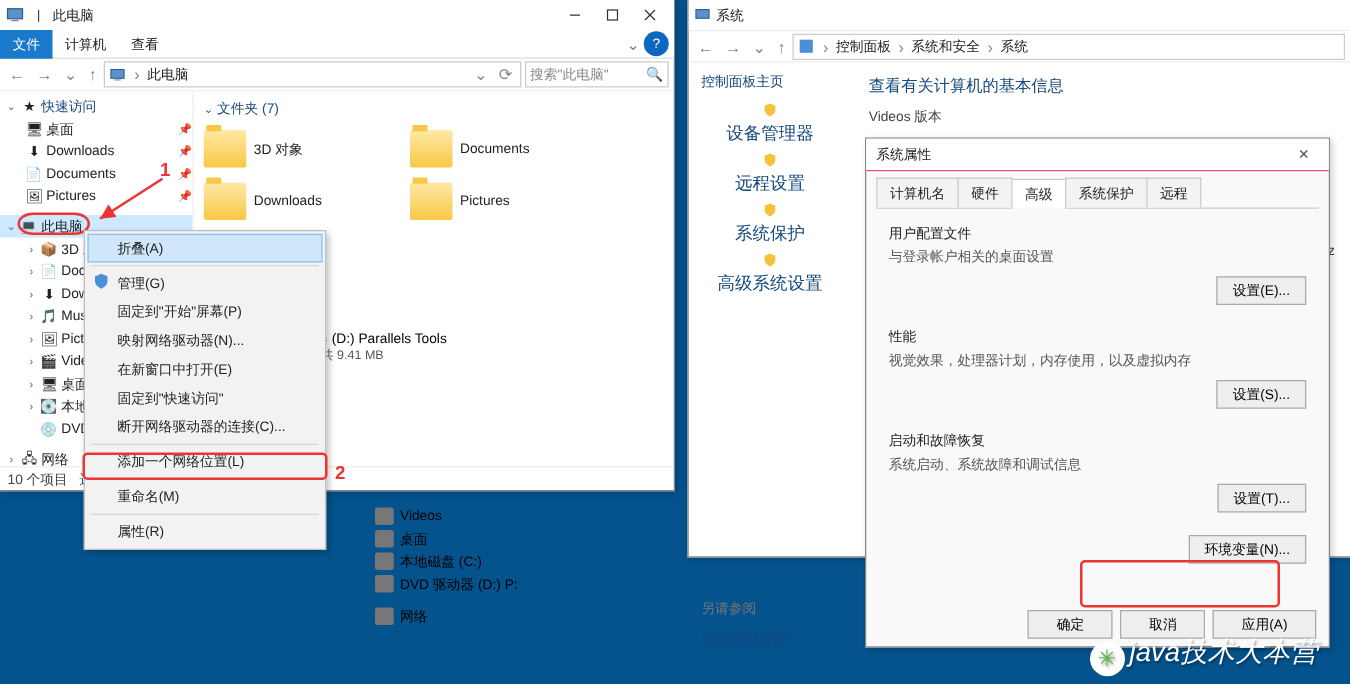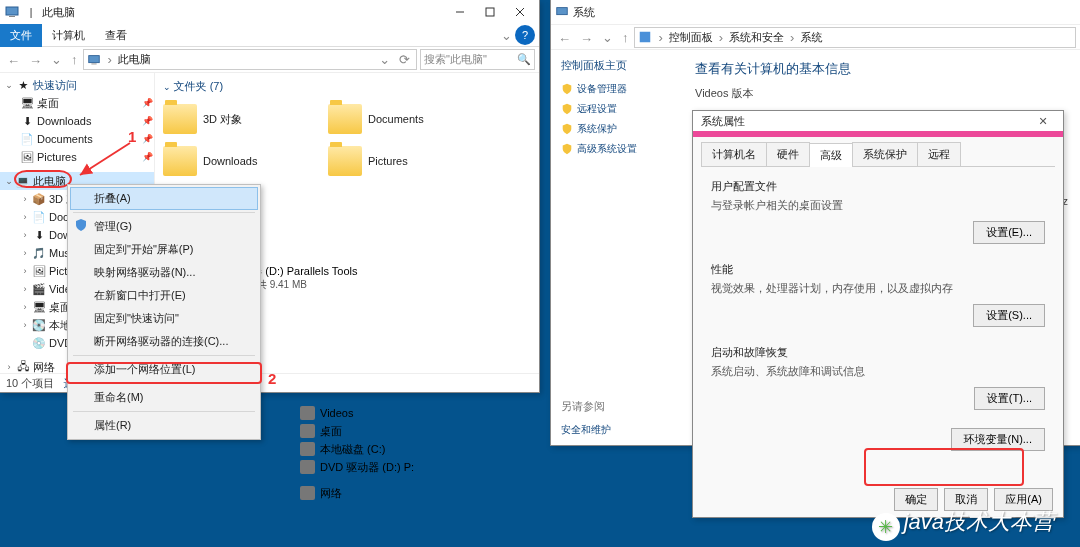--- a/index.html
+++ b/index.html
@@ -59,44 +59,44 @@
   .dvd-text div { font-size: 10px; line-height: 13px; color: #555; }
   .dvd-text .name { color: #000; font-size: 11px; }
 
   
   #syspanel { left: 550px; top: 0; width: 530px; height: 446px; border-top:none; border-right:none; }
   #syspanel .title-row { background: #fff; }
   #syspanel .addr-row { border-top: 1px solid #eee; }
   .sp-body { display: flex; }
   .sp-left { width: 130px; padding: 8px 10px; }
   .sp-left .head { color: #14487e; font-size: 11px; margin-bottom: 6px; }
-  .sp-left a { display: flex; align-items: center; gap: 4px; color: #14487e; font-size: 10px; padding: 3px 0; text-decoration: none; }
+  .sp-left a { display: flex; align-items: center; gap: 4px; color: #14487e; font-size: 14px; padding: 3px 0; text-decoration: none; flex-direction: column; }
   .shield-ico { width: 12px; height: 12px; }
   .sp-left .foot { margin-top: 240px; color: #777; font-size: 11px; }
   .sp-left .foot a { color: #14487e; display:block; margin-top:6px; }
   .sp-right { flex: 1; padding: 10px 14px; }
   .sp-right h3 { color: #14487e; font-size: 13px; font-weight: normal; margin-bottom: 8px; }
   .sp-right .sub { font-size: 11px; color: #444; margin-bottom: 2px; }
 
   
   #sysprops { left: 692px; top: 110px; width: 372px; height: 408px; z-index: 50; background: #f9f9f9; }
-  #sysprops .dlg-title { height: 26px; display: flex; align-items: center; padding: 0 8px; font-size: 11px; background:#fff; border-bottom:6px solid #ec4899; }
+  #sysprops .dlg-title { height: 26px; display: flex; align-items: center; padding: 0 8px; font-size: 11px; background:#fff; border-bottom:1px solid #ec4899; }
   #sysprops .dlg-title .sp { flex:1; }
   #sysprops .close-x { width: 24px; text-align: center; color:#555; }
   .tab-strip { display: flex; border-bottom: 1px solid #ccc; margin: 5px 8px 0 8px; }
   .tab-strip .ptab { padding: 4px 10px; font-size: 11px; border: 1px solid #ccc; border-bottom: none; background: #f3f3f3; margin-right: -1px; }
   .tab-strip .ptab.act { background: #fff; position: relative; top: 1px; }
   .dlg-body { padding: 12px 18px; font-size: 11px; }
   .group { margin-bottom: 18px; }
   .group .gt { margin-bottom: 4px; }
   .group .gd { color: #555; margin-bottom: 8px; }
   .btn { border: 1px solid #aaa; background: #eee; padding: 3px 12px; font-size: 11px; float: right; }
   .clear { clear: both; }
   .dlg-buttons { position:absolute; bottom:6px; right:10px; display:flex; gap:6px; }
-  .dlg-buttons .btn { float:none; padding:3px 10px; }
+  .dlg-buttons .btn { float:none; padding:3px 22px; }
 
   .watermark { position:absolute; right:26px; bottom:6px; color:#fff; font-size:22px; font-weight:normal; z-index:200; font-style:italic; text-shadow:1px 1px 2px rgba(0,0,0,.4);}
   .watermark .wx { display:inline-flex;align-items:center;justify-content:center;width:28px;height:28px;border-radius:50%;background:#fff;color:#58b847;font-size:18px;margin-right:4px;vertical-align:-4px;font-style:normal; }
 
   svg { display:block; }
 </style>
 </head>
 <body>
 
 <div id="explorer" class="window">

